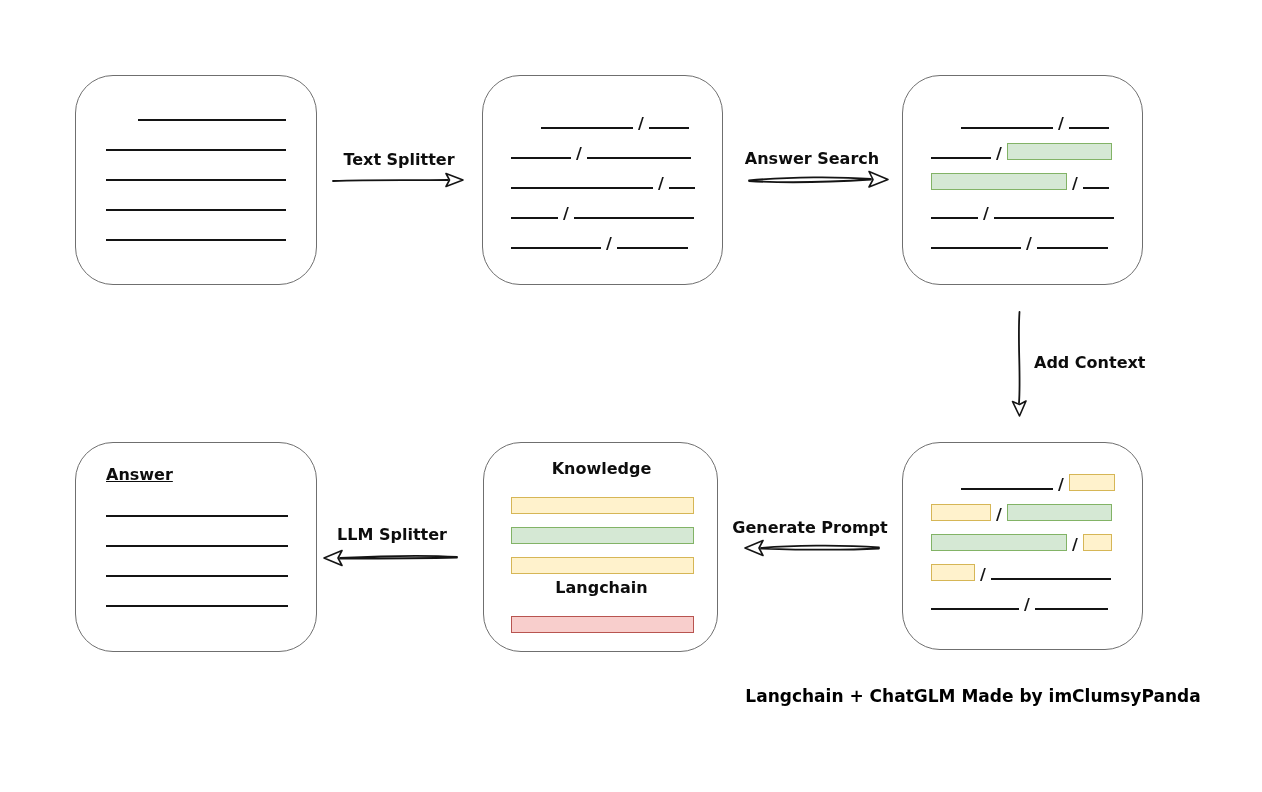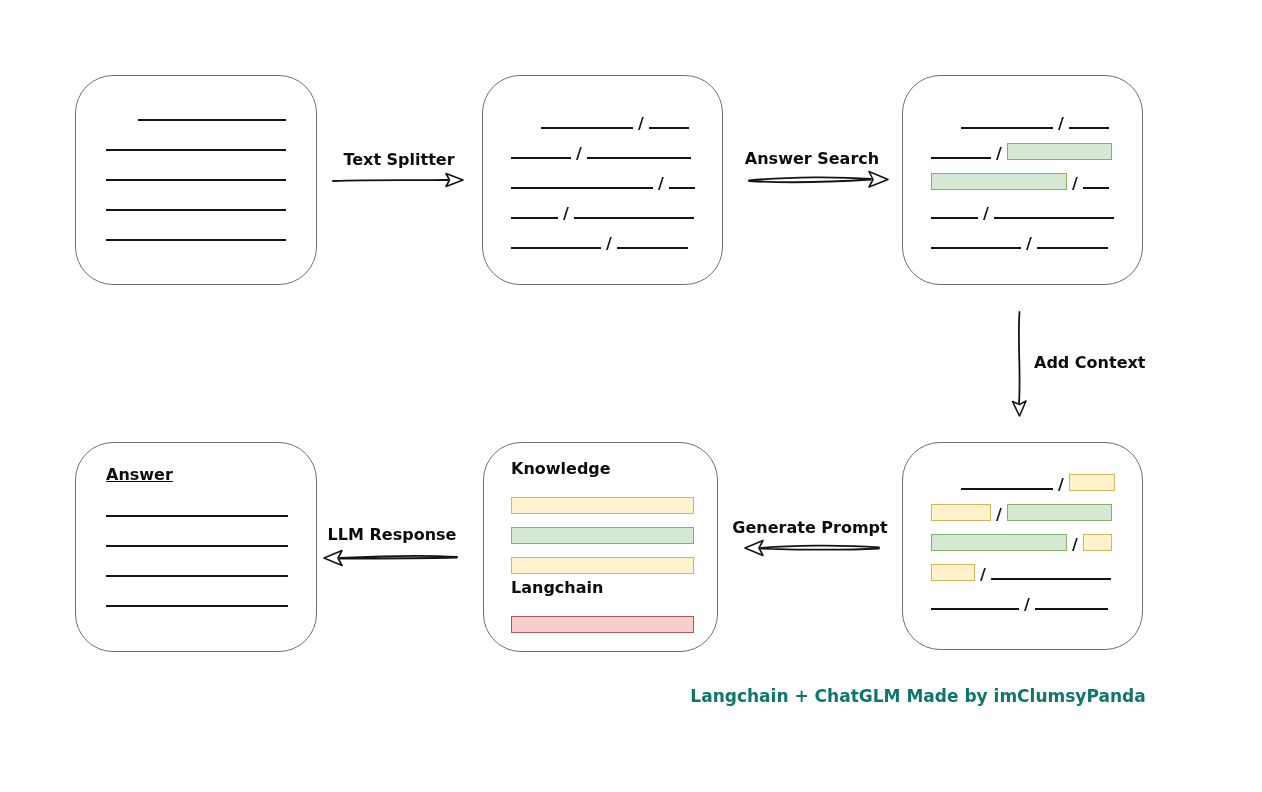--- a/index.html
+++ b/index.html
@@ -36,26 +36,26 @@
     margin:0 5px -2px 5px; color:#141414;
   }
 
   .label {
     position:absolute; font-size:16px; font-weight:600; color:#0d0d0d;
     white-space:nowrap;
   }
   .centered { transform:translateX(-50%); }
   .inner-label { font-size:16px; font-weight:600; color:#0d0d0d; }
   #node-answer .inner-label { margin:22px 0 0 30px;text-decoration:underline; }
-  #node-prompt { padding:16px 25px 0 27px; }
+  #node-prompt { padding:16px 25px 0 27px;text-align:center; }
   #node-prompt .rows { margin-top:6px; }
   #node-prompt .q-label { margin-top:4px; }
   .caption {
-    position:absolute; left:918px; top:686px; transform:translateX(-50%);
-    font-size:17px; font-weight:600; color:#0f766e; white-space:nowrap;
+    position:absolute; left:973px; top:686px; transform:translateX(-50%);
+    font-size:17px; font-weight:600; color:#000000; white-space:nowrap;
   }
   .arrow-layer { position:absolute; left:0; top:0; width:1262px; height:792px; pointer-events:none; }
   .arrow-layer path { stroke:#141414; fill:none; stroke-width:1.8; stroke-linecap:round; stroke-linejoin:round; }
   .arrow-layer path.head { fill:#ffffff; stroke-width:1.6; }
 </style>
 </head>
 <body>
 
 <div class="canvas">
 
@@ -228,17 +228,17 @@
     <g>
       <path d="M457,557 C 420,554.5 380,556 340,558 M457,557.5 C 420,558.5 380,558.5 340,558.5"></path>
       <path class="head" d="M342,550.5 L324,558 L342,565.5 L338,558 Z"></path>
     </g>
   </svg>
 
   <div class="label centered" style="left:399px; top:150px;">Text Splitter</div>
   <div class="label centered" style="left:812px; top:149px;">Answer Search</div>
   <div class="label" style="left:1034px; top:353px;">Add Context</div>
   <div class="label centered" style="left:810px; top:518px;">Generate Prompt</div>
-  <div class="label centered" style="left:392px; top:525px;">LLM Response</div>
+  <div class="label centered" style="left:392px; top:525px;">LLM Splitter</div>
 
   <div class="caption">Langchain + ChatGLM Made by imClumsyPanda</div>
 
 </div>
 
 </body></html>

